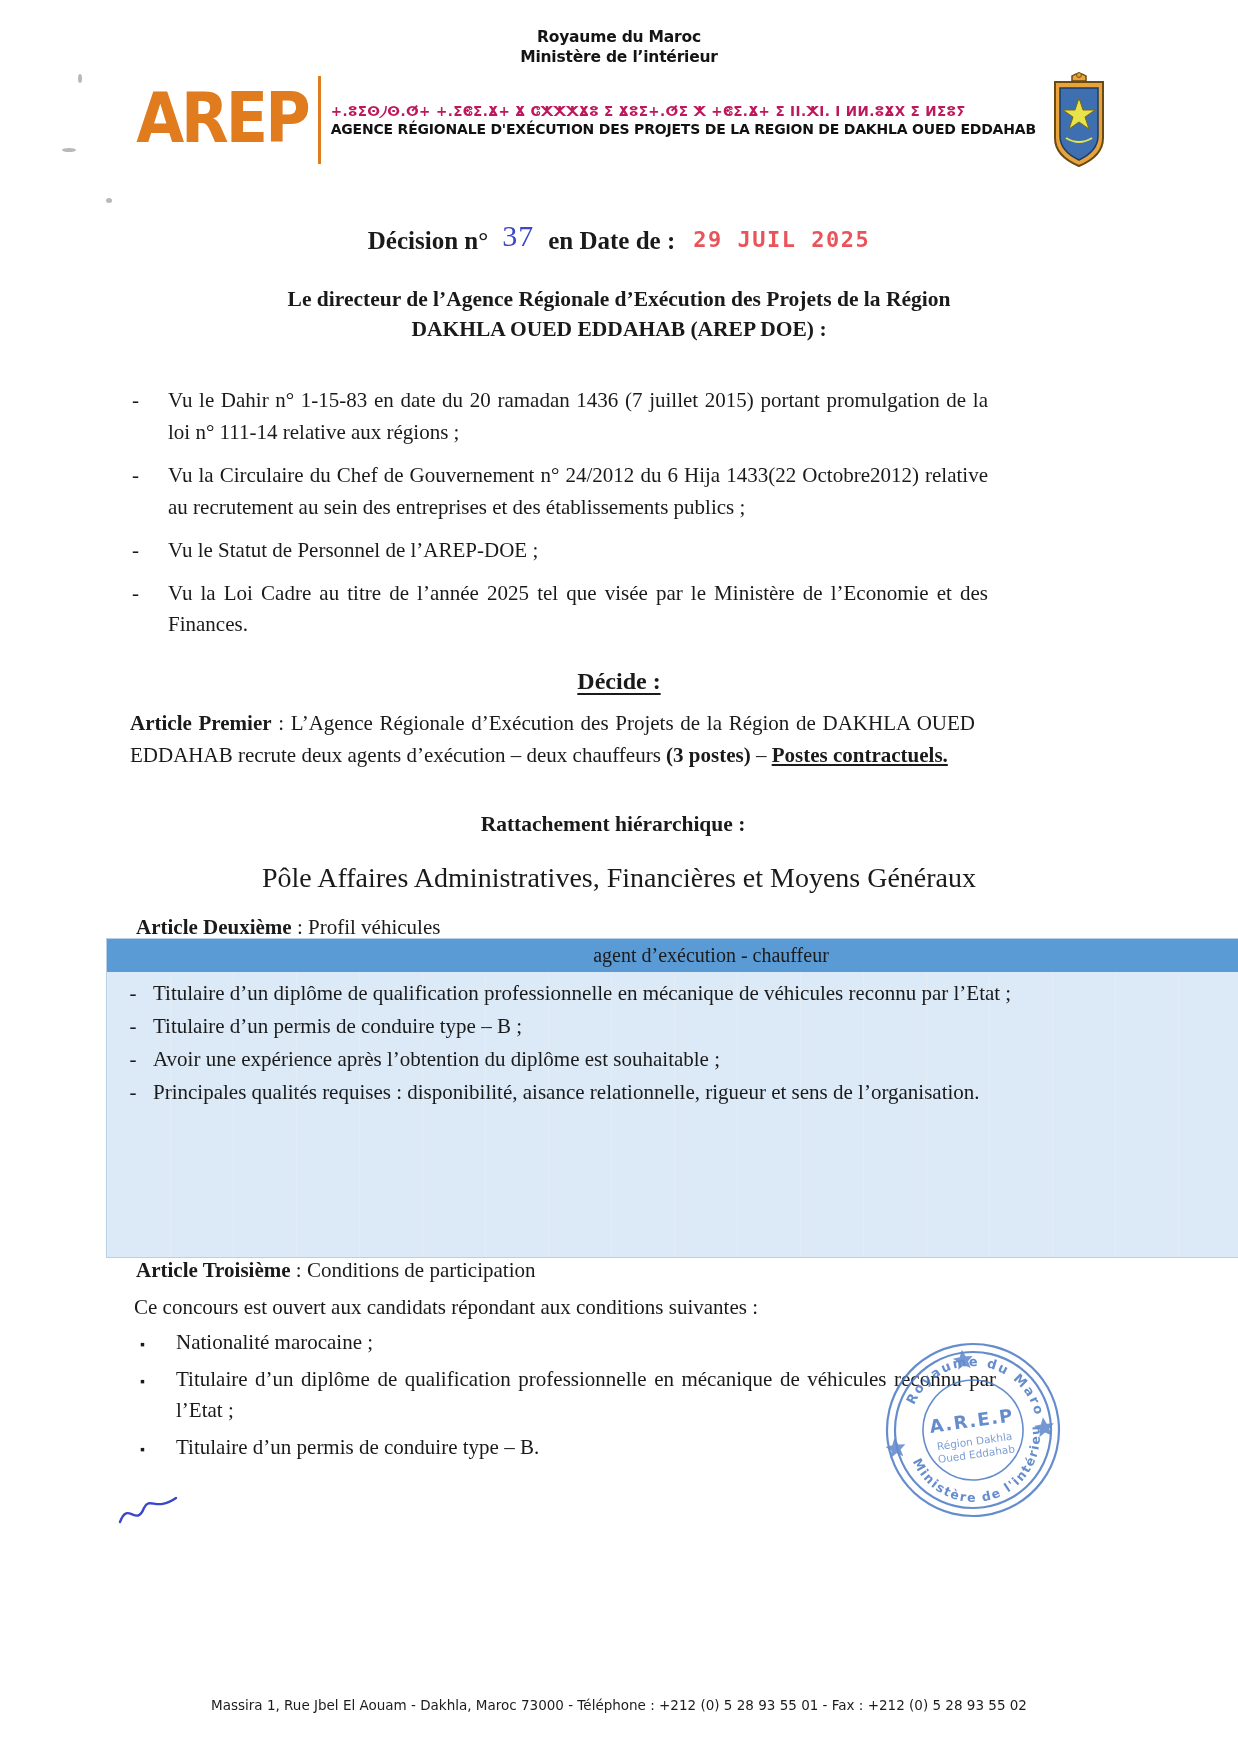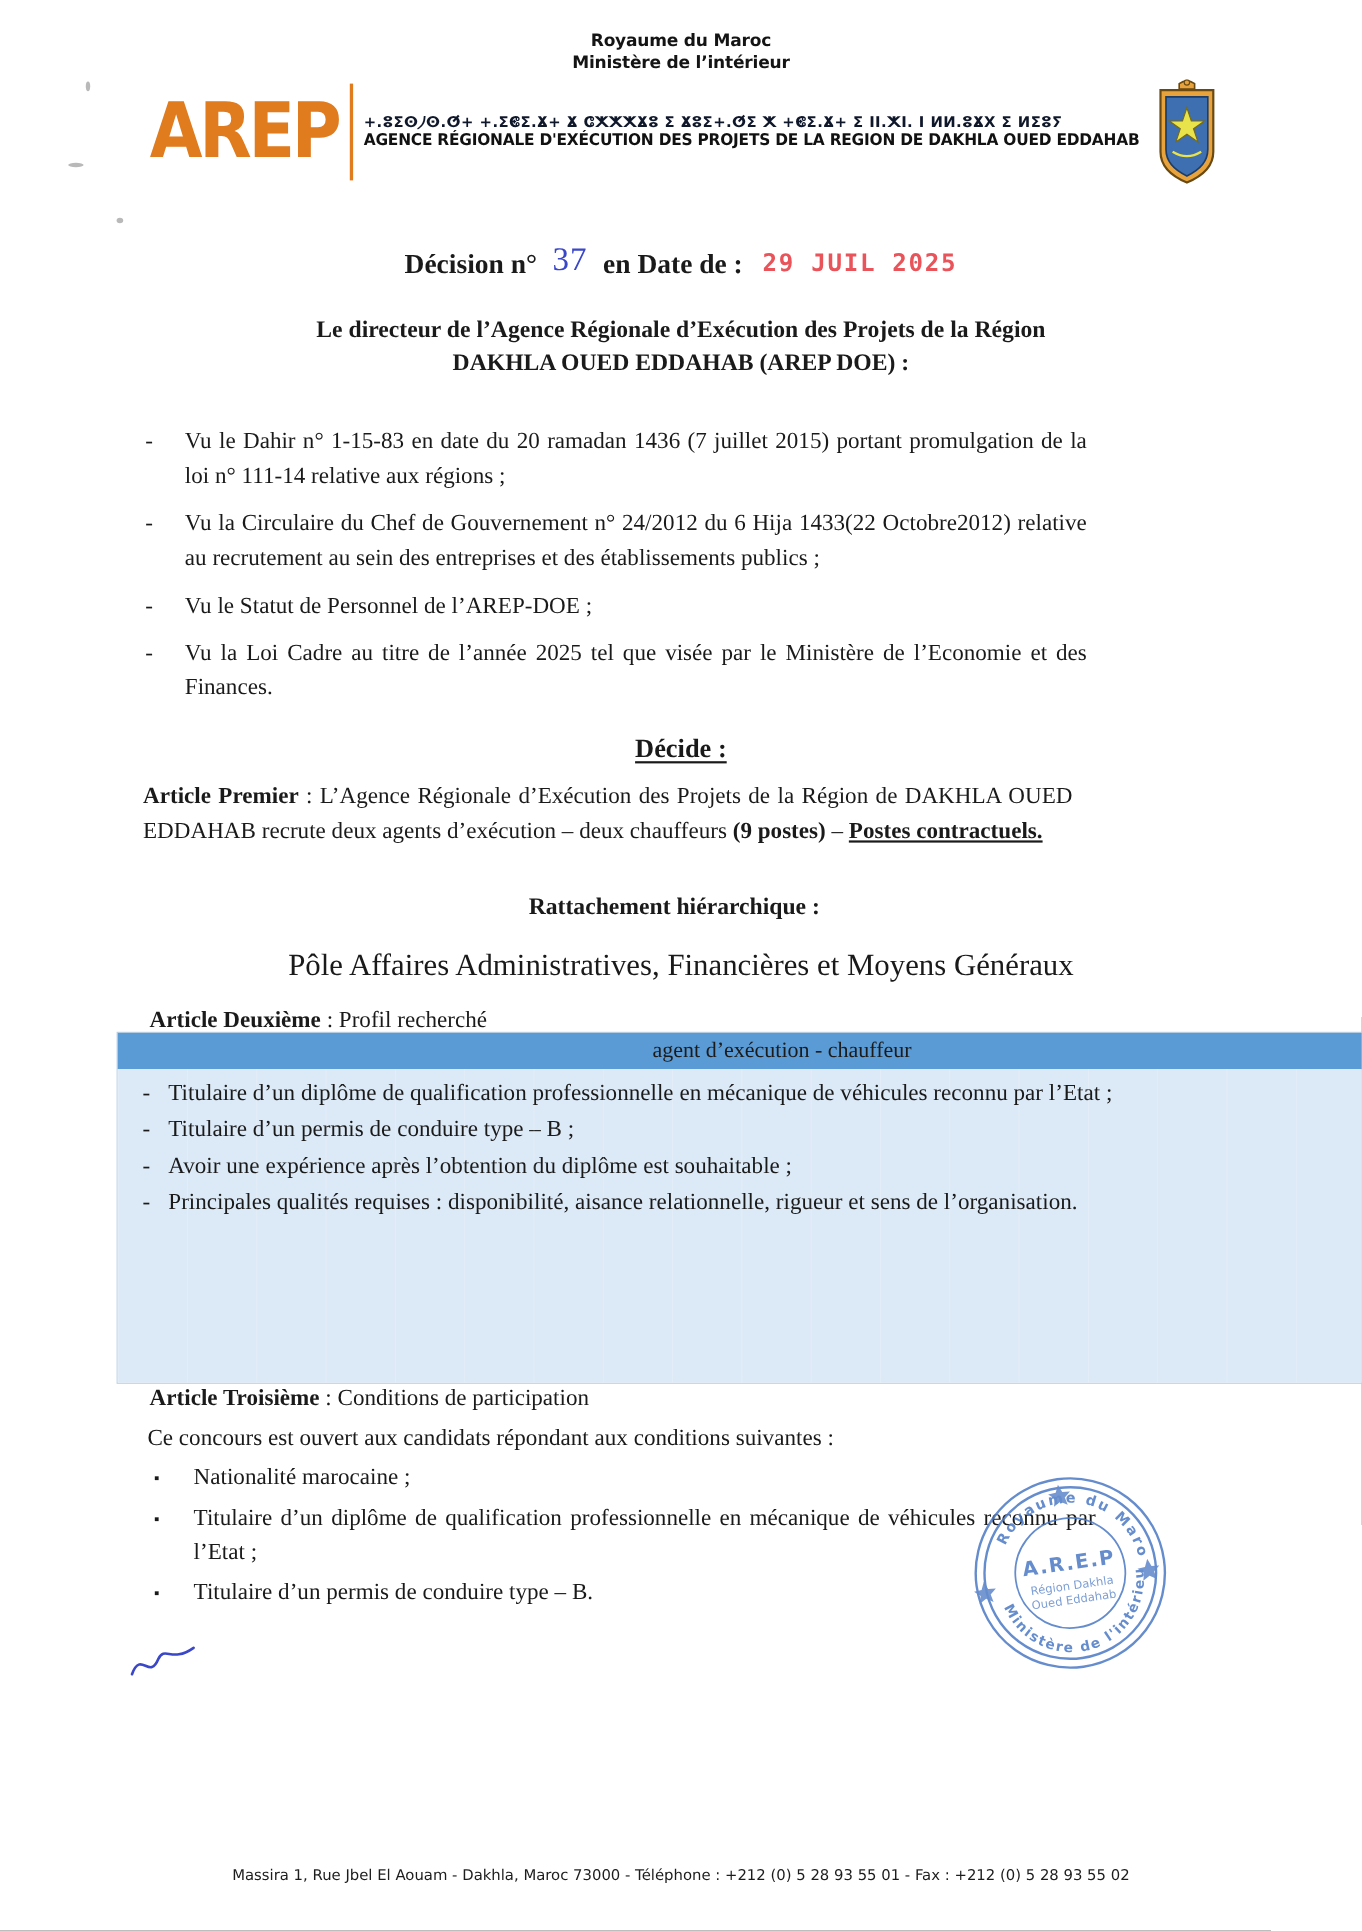--- a/index.html
+++ b/index.html
@@ -74,21 +74,21 @@
     line-height: 1.15;
     color: #111;
     text-align: right;
     letter-spacing: 0px;
   }
   .tif-line {
     font-family: "DejaVu Sans", sans-serif;
     font-size: 13.5px;
     font-weight: bold;
     letter-spacing: 0.4px;
-    color: #0f172a;
+    color: #be185d;
     white-space: nowrap;
   }
   .fr-line {
     font-family: "DejaVu Sans", sans-serif;
     font-size: 14px;
     font-weight: bold;
     letter-spacing: -0.2px;
     color: #111;
     white-space: nowrap;
     transform: scaleY(1.05);
@@ -397,28 +397,28 @@
     </div>
     <div class="vu-item">
       <span class="vu-dash">-</span>
       <span class="vu-text">Vu la Loi Cadre au titre de l’année 2025 tel que visée par le Ministère de l’Economie et des Finances.</span>
     </div>
   </div>
 
   <div class="decide">Décide :</div>
 
   <div class="art1">
-    <b>Article Premier</b><span> : </span><span>L’Agence Régionale d’Exécution des Projets de la Région de DAKHLA OUED EDDAHAB recrute deux agents d’exécution – deux chauffeurs </span><b>(9 postes)</b><span> – </span><span class="u">Postes contractuels.</span>
+    <b>Article Premier</b><span> : </span><span>L’Agence Régionale d’Exécution des Projets de la Région de DAKHLA OUED EDDAHAB recrute deux agents d’exécution – deux chauffeurs </span><b>(3 postes)</b><span> – </span><span class="u">Postes contractuels.</span>
   </div>
 
   <div class="ratt-title">Rattachement hiérarchique :</div>
   <div class="ratt-value">Pôle Affaires Administratives, Financières et Moyens Généraux</div>
 
   <div class="art2">
-    <b>Article Deuxième</b><span> : </span><span>Profil recherché</span>
+    <b>Article Deuxième</b><span> : </span><span>Profil véhicules</span>
   </div>
 
   <div class="profile-table">
     <div class="profile-head">agent d’exécution - chauffeur</div>
     <div class="profile-body">
       <div class="profile-li">
         <span class="d">-</span>
         <span class="t">Titulaire d’un diplôme de qualification professionnelle en mécanique de véhicules reconnu par l’Etat ;</span>
       </div>
       <div class="profile-li">

